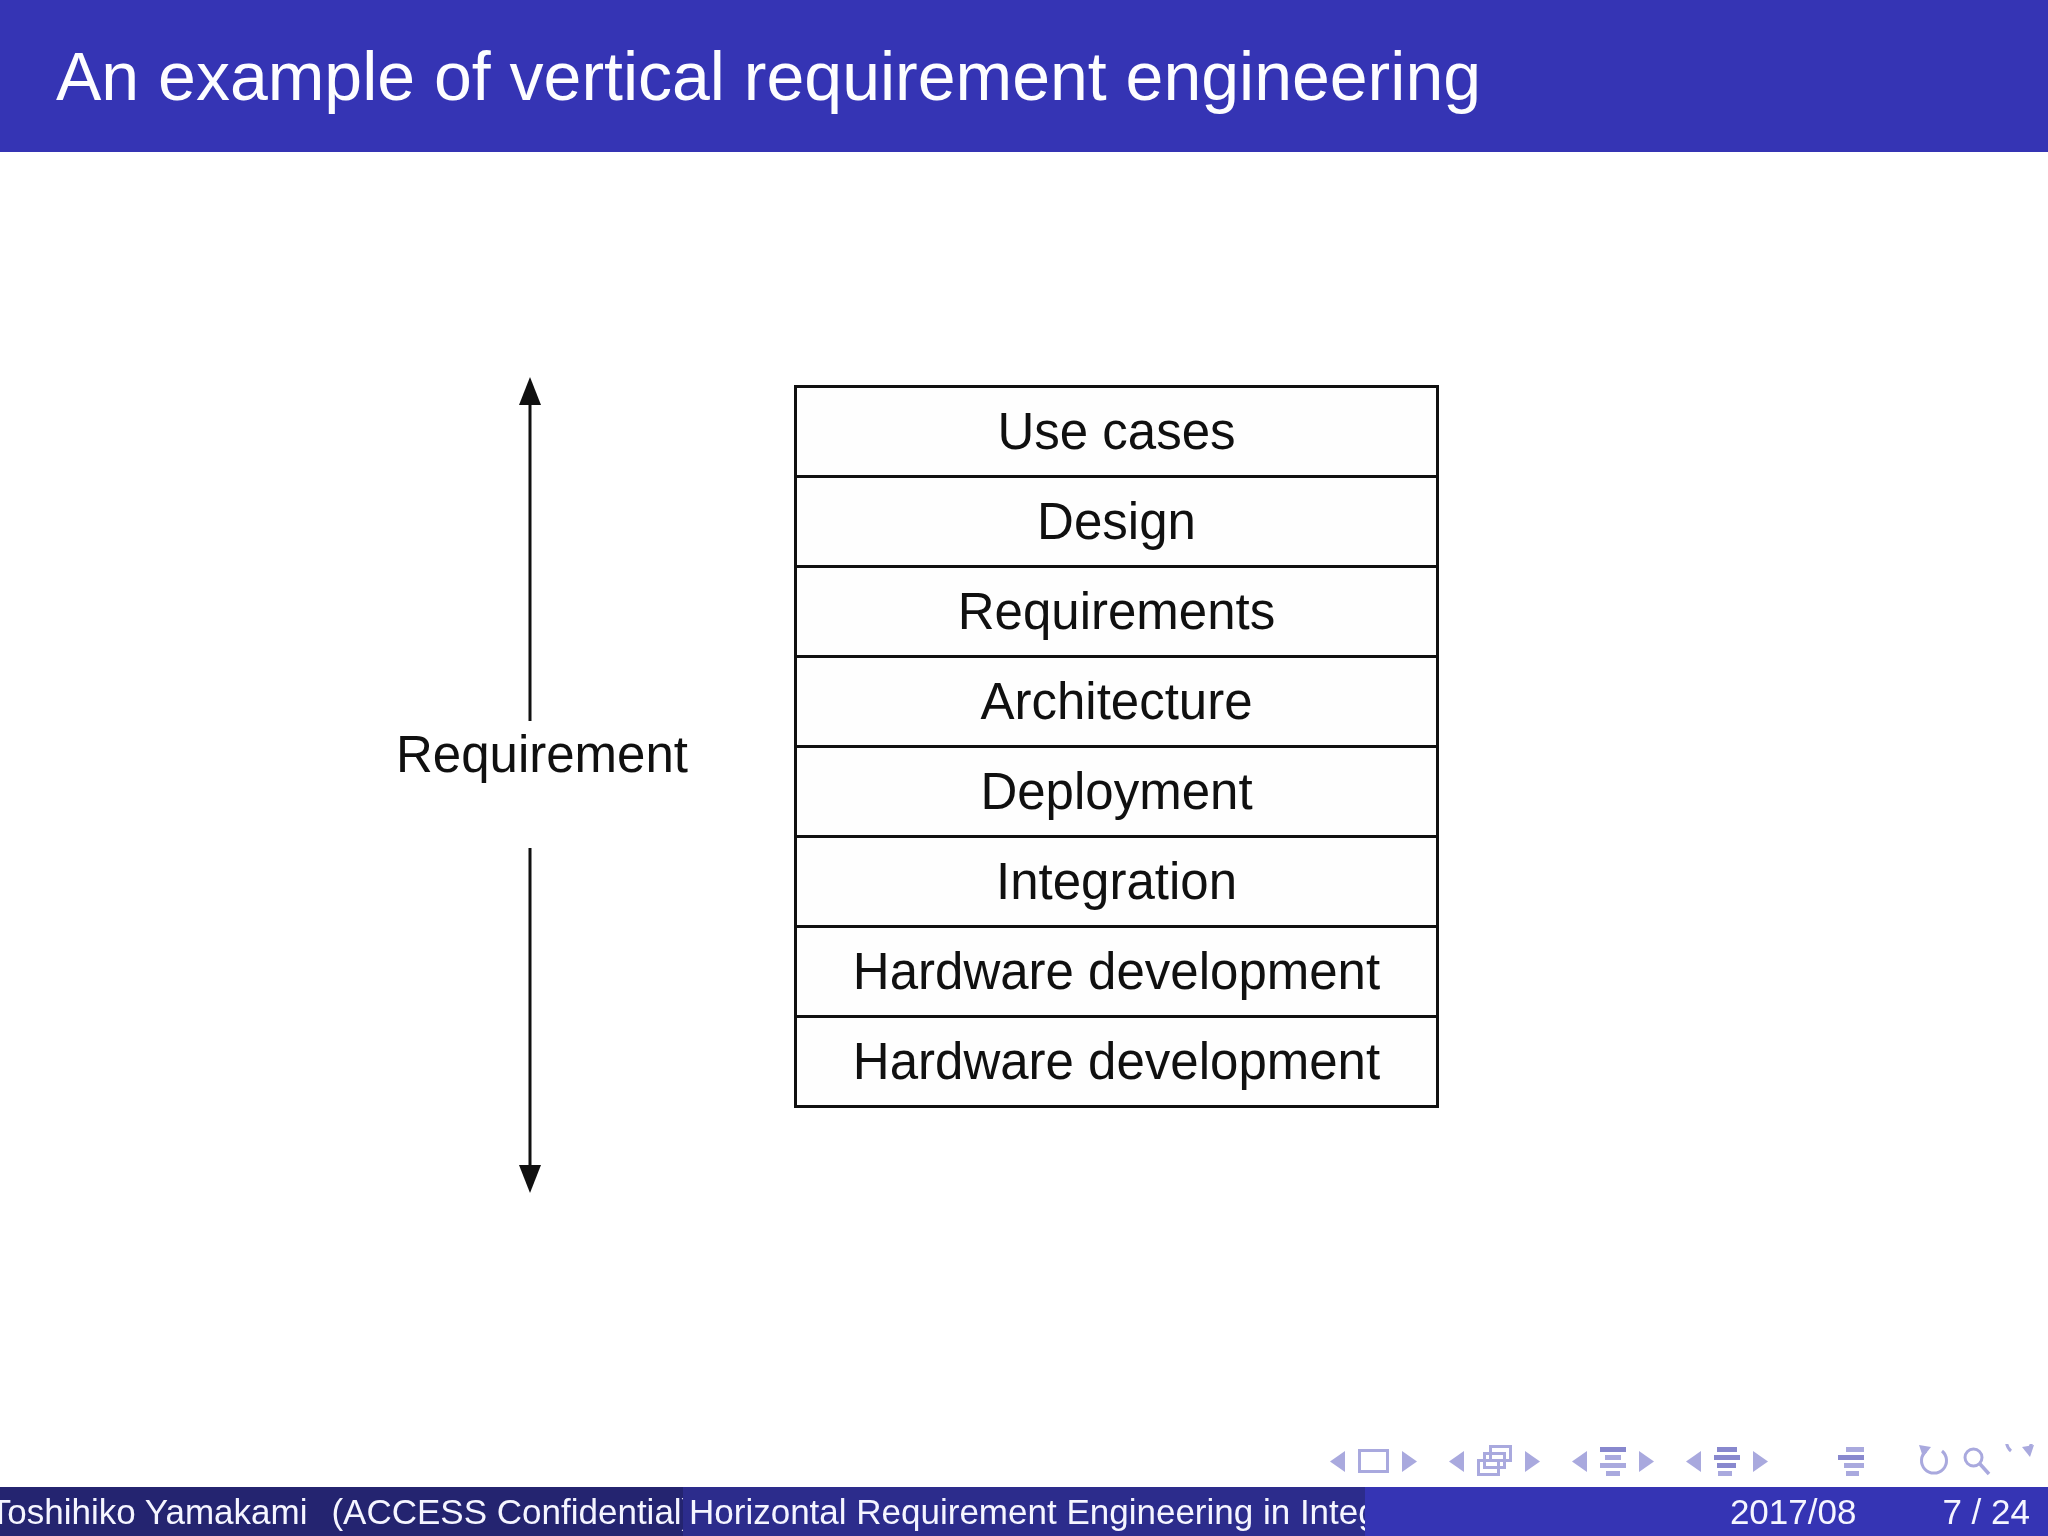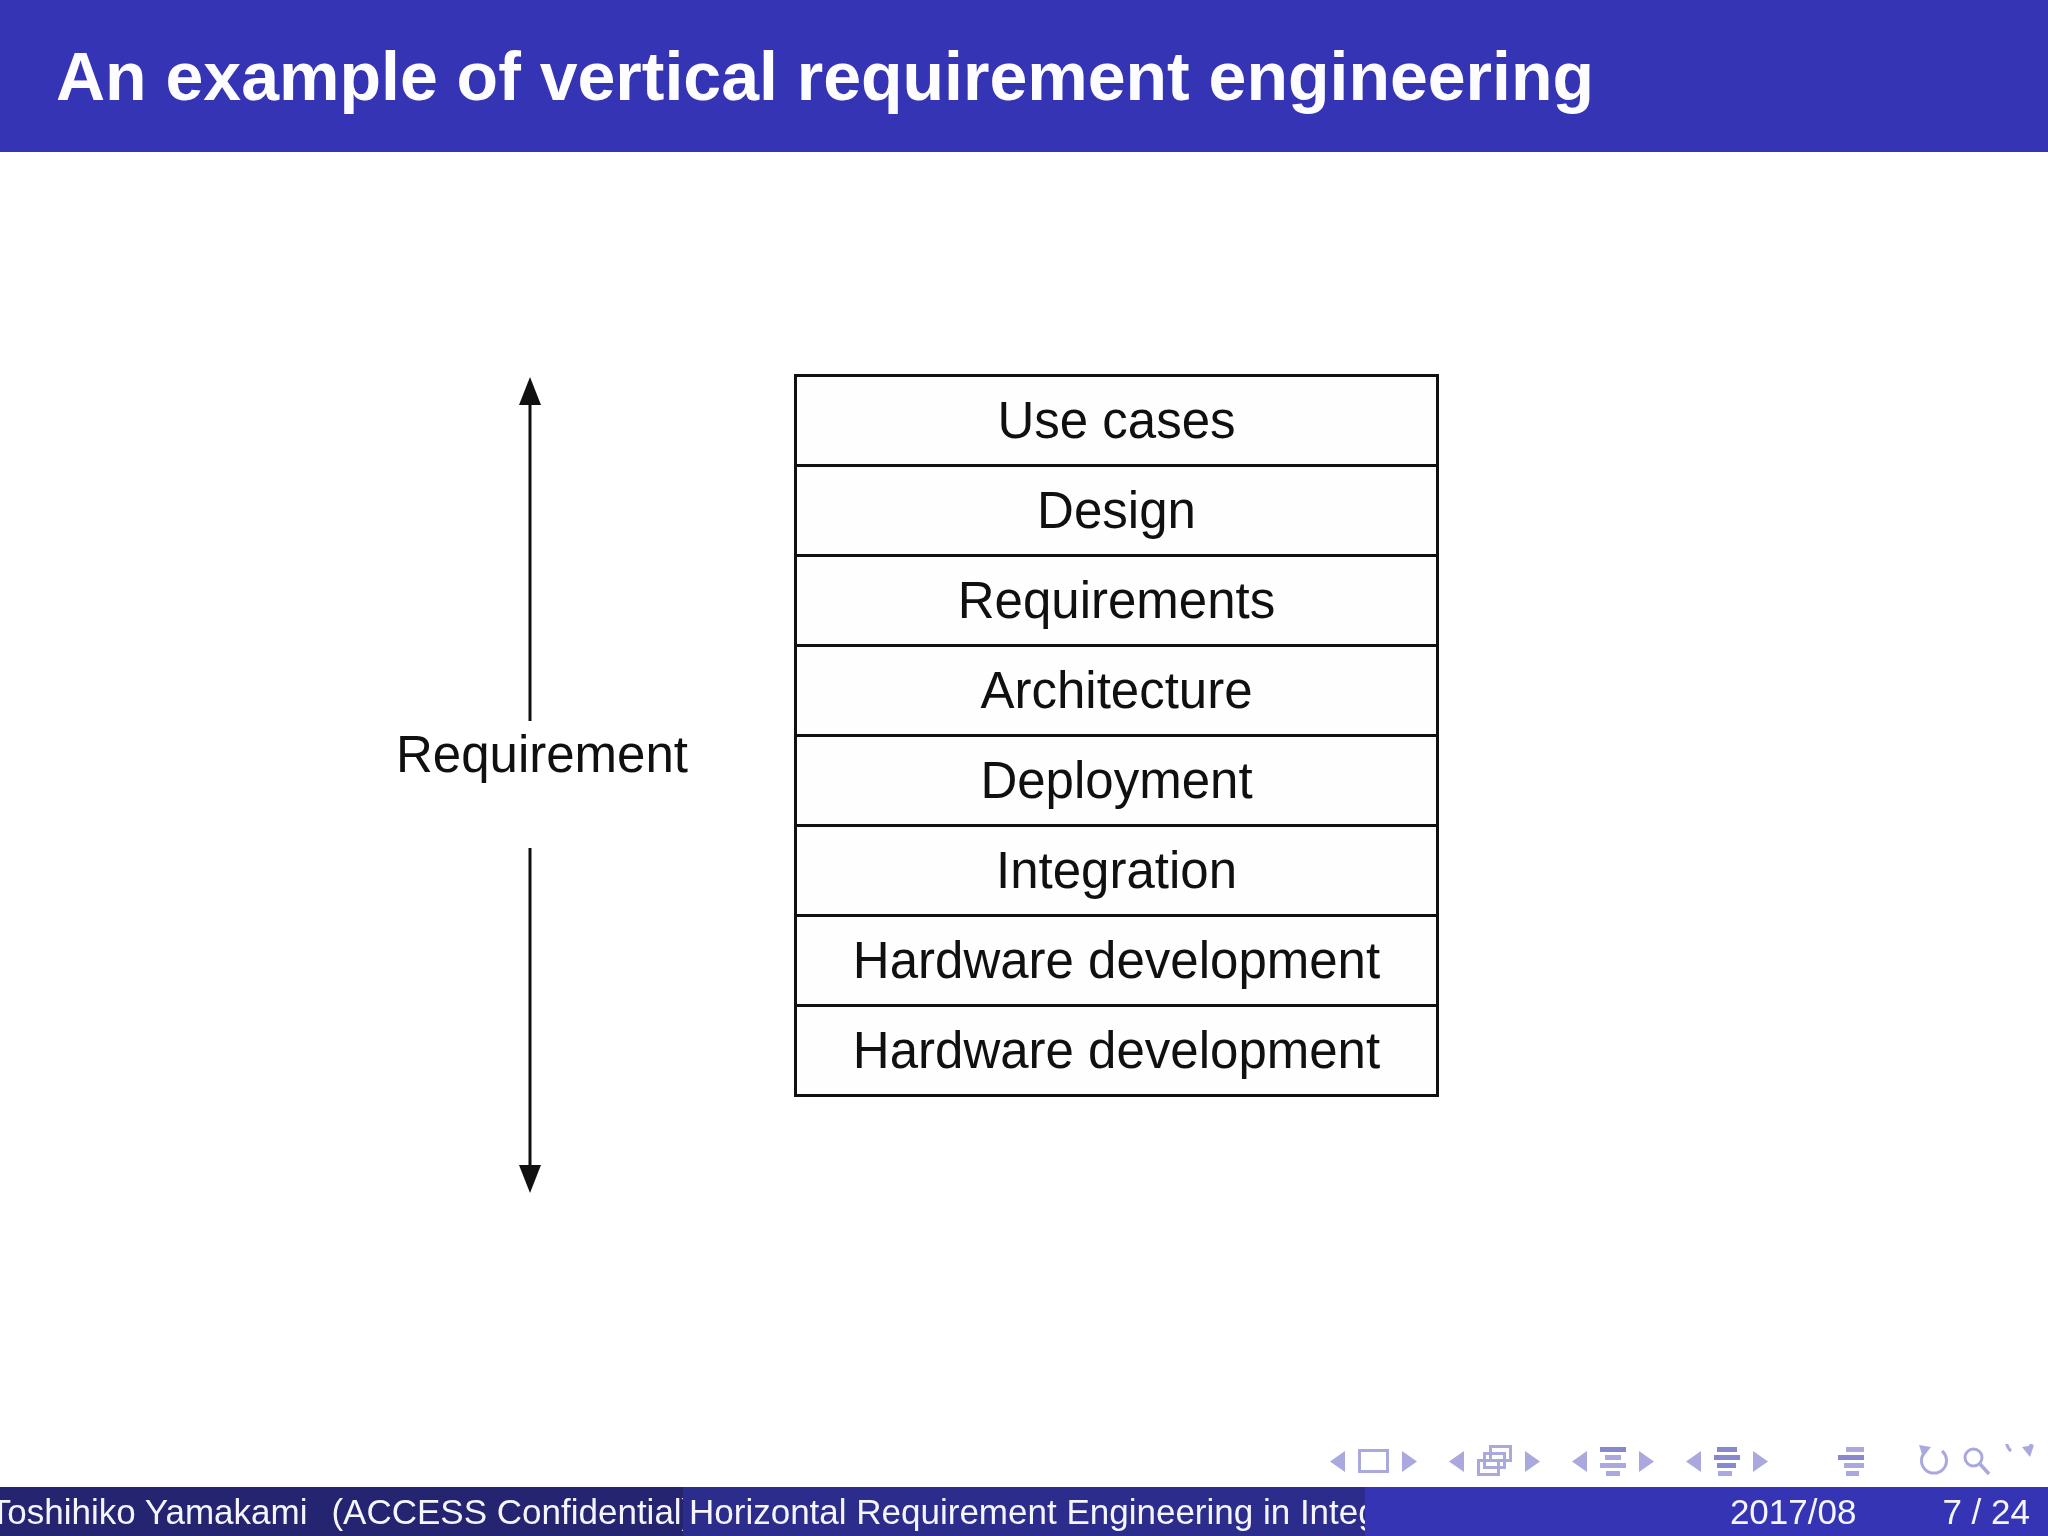--- a/index.html
+++ b/index.html
@@ -7,24 +7,24 @@
     position:relative; width:2048px; height:1536px; overflow:hidden;
     background:#ffffff; font-family:"Liberation Sans", sans-serif;
   }
 
   
   .frametitle {
     position:absolute; left:0; top:0; width:2048px; height:152px;
     background:var(--header-bg); display:flex; align-items:center;
     box-sizing:border-box; padding-left:56px;
   }
-  .frametitle-text { color:#fdfdff; font-size:68px; font-weight:700; letter-spacing:0; }
+  .frametitle-text { color:#fdfdff; font-size:68px; font-weight:400; letter-spacing:0; }
 
   
-  .stack { position:absolute; left:794px; top:374px; width:645px; }
+  .stack { position:absolute; left:794px; top:385px; width:645px; }
   .stack-row {
     box-sizing:border-box; height:93px; margin-top:-3px;
     border:3px solid #101010; background:#fefefe;
     display:flex; align-items:center; justify-content:center;
     font-size:51px; color:#101010; white-space:nowrap;
   }
   .stack-row:first-child { margin-top:0; }
 
   
   .v-arrow { position:absolute; left:514px; top:375px; color:#101010; }

